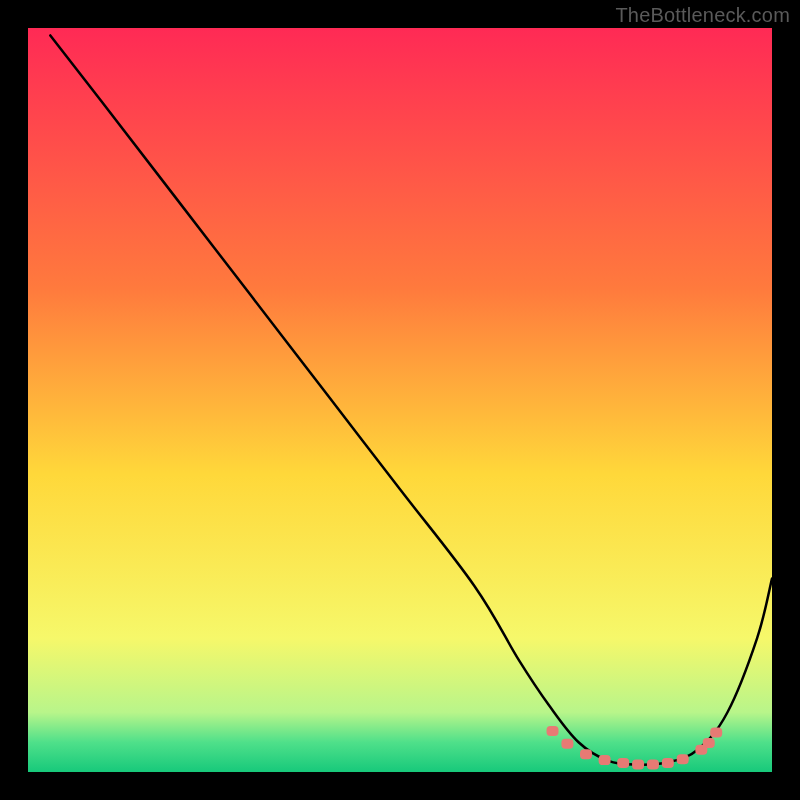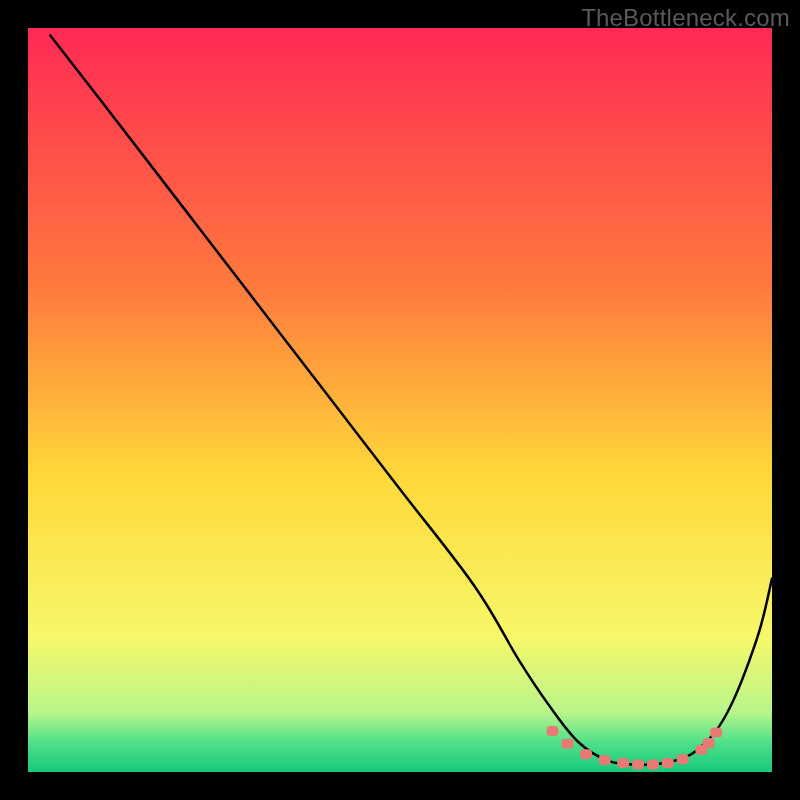--- a/index.html
+++ b/index.html
@@ -15,21 +15,21 @@
     position: relative;
     width: 800px;
     height: 800px;
     background: #000;
   }
   .watermark {
     position: absolute;
     top: 4px;
     right: 10px;
     color: #5a5a5a;
-    font-size: 24px;
+    font-size: 20px;
     font-weight: 500;
     letter-spacing: 0.2px;
     z-index: 5;
   }
   .plot {
     position: absolute;
     left: 28px;
     top: 28px;
     width: 744px;
     height: 744px;

